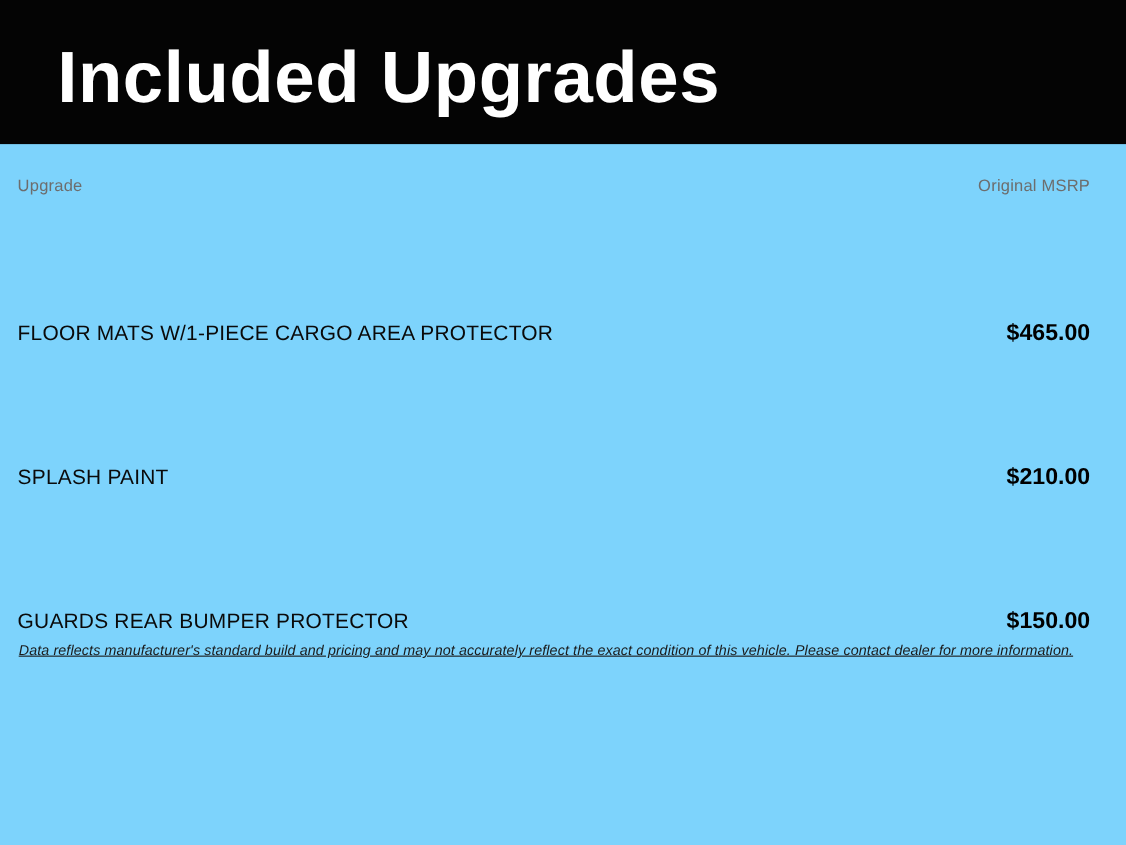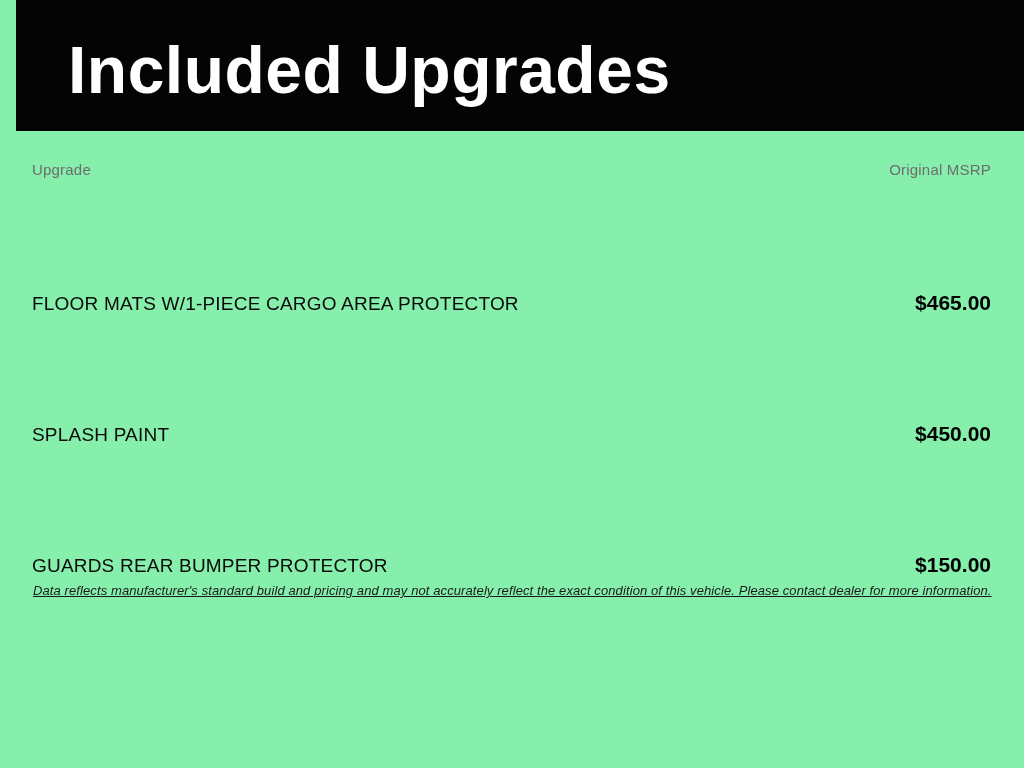--- a/index.html
+++ b/index.html
@@ -6,23 +6,22 @@
   html, body {
     margin: 0;
     padding: 0;
     background: #ffffff;
     font-family: "Liberation Sans", sans-serif;
   }
   .page {
     position: relative;
     width: 1024px;
     height: 768px;
-    background: #86efac;
+    background: #7dd3fc;
     overflow: hidden;
-    padding-left: 16px;
   }
   
   .banner {
     height: 131px;
     background: #040404;
     display: flex;
     align-items: center;
     padding-left: 52px;
   }
   .title {
@@ -96,21 +95,21 @@
       <span>Original MSRP</span>
     </div>
 
     <div class="rows">
       <div class="row">
         <span class="upgrade-name">FLOOR MATS W/1-PIECE CARGO AREA PROTECTOR</span>
         <span class="upgrade-price">$465.00</span>
       </div>
       <div class="row">
         <span class="upgrade-name">SPLASH PAINT</span>
-        <span class="upgrade-price">$450.00</span>
+        <span class="upgrade-price">$210.00</span>
       </div>
       <div class="row">
         <span class="upgrade-name">GUARDS REAR BUMPER PROTECTOR</span>
         <span class="upgrade-price">$150.00</span>
       </div>
     </div>
 
     <p class="disclaimer">Data reflects manufacturer's standard build and pricing and may not accurately reflect the exact condition of this vehicle. Please contact dealer for more information.</p>
 
   </main>

